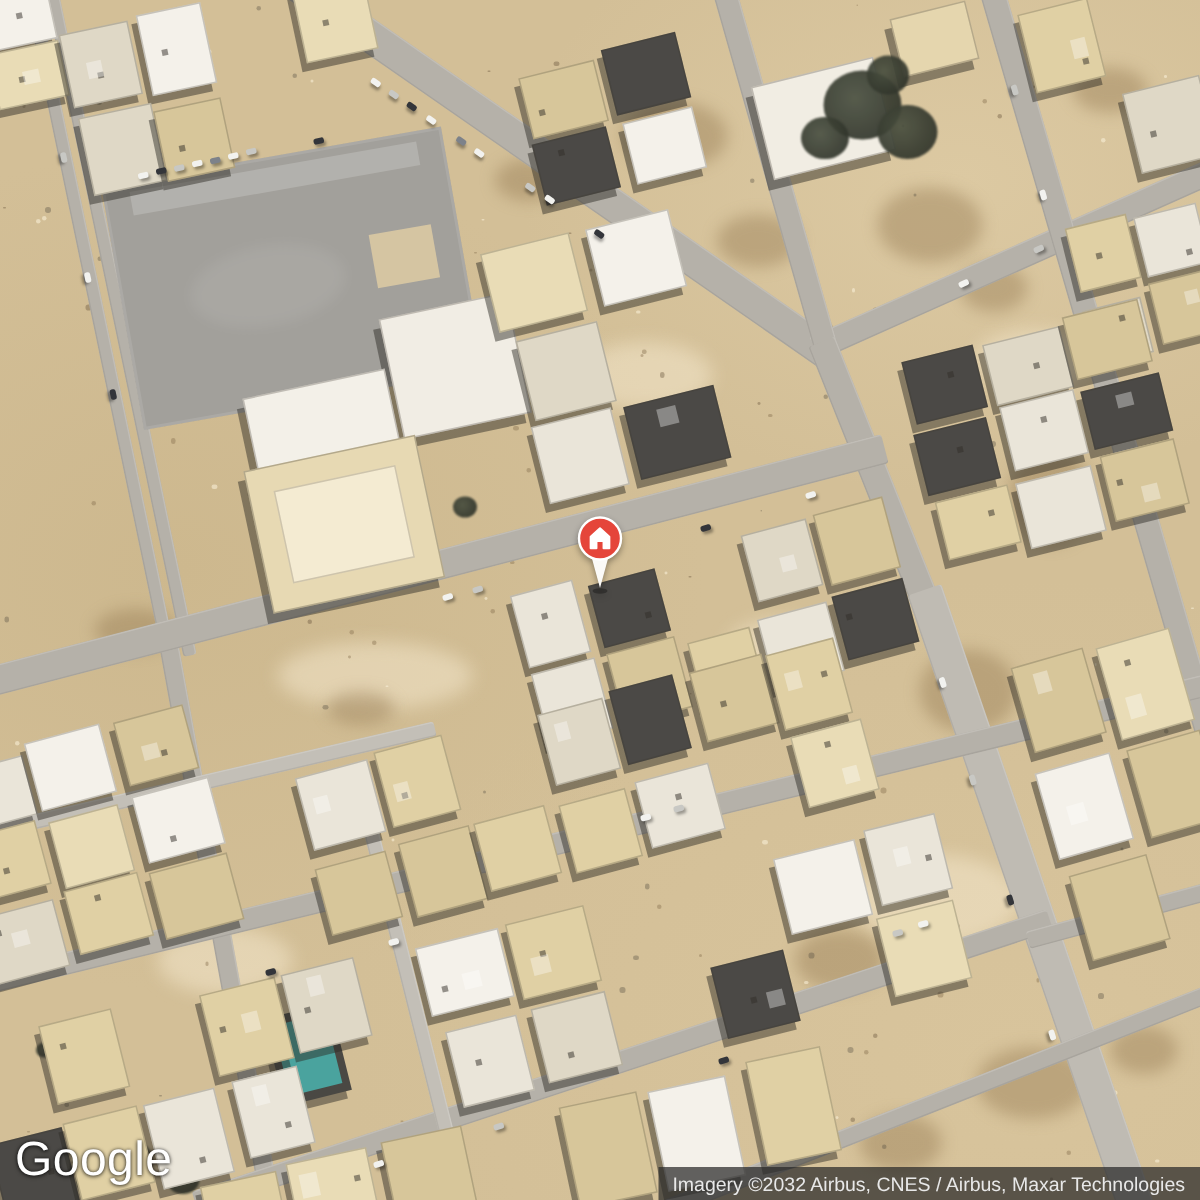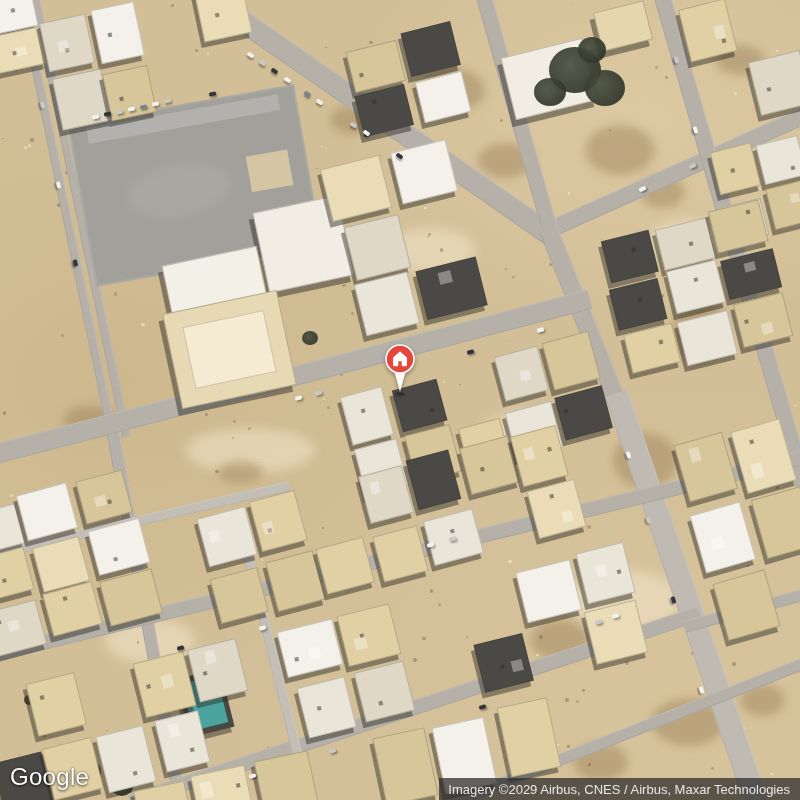--- a/index.html
+++ b/index.html
@@ -12,21 +12,21 @@
       radial-gradient(500px 400px at 120px 380px, #cdb88e 0%, rgba(205,184,142,0) 70%),
       radial-gradient(600px 420px at 680px 700px, #d8c49c 0%, rgba(216,196,156,0) 75%),
       var(--sand,#d3bf97);
   }
   #map-render{position:absolute;inset:0;}
   .lyr{position:absolute;inset:0;}
   #pin{position:absolute;left:382px;top:343px;width:36px;height:56px;z-index:40;}
   #pin svg{display:block;filter:drop-shadow(0 2px 2px rgba(0,0,0,0.35));}
   #google-logo{
     position:absolute;left:10px;bottom:9px;z-index:50;
-    color:var(--logoText,#fff);font-size:24px;font-weight:500;letter-spacing:.3px;
+    color:var(--logoText,#fff);font-size:32px;font-weight:500;letter-spacing:.3px;
     text-shadow:0 1px 3px rgba(0,0,0,.7),0 0 2px rgba(0,0,0,.45);
     user-select:none;
   }
   #attribution{
     position:absolute;right:0;bottom:0;height:22px;z-index:50;
     display:flex;align-items:center;padding:0 10px 0 9px;
     background:var(--attrBg,rgba(40,40,40,.72));
     color:var(--attrText,#e8e8e8);font-size:13px;white-space:nowrap;
   }
 </style>
@@ -573,14 +573,14 @@
   <div id="pin">
     <svg width="36" height="56" viewBox="0 0 36 56">
       <ellipse cx="18" cy="51" rx="5" ry="1.8" fill="rgba(0,0,0,0.3)"></ellipse>
       <polygon points="12,27 24,27 18,49" fill="#fbfaf7"></polygon>
       <circle id="pin-circle" cx="18" cy="16" r="14" fill="#e5453a" stroke="#ffffff" stroke-width="1.6"></circle>
       <path d="M11.8,22.5 L11.8,14.8 L18,9.2 L24.2,14.8 L24.2,22.5 L20.4,22.5 L20.4,17.6 L15.6,17.6 L15.6,22.5 Z" fill="#ffffff" stroke="#ffffff" stroke-width="1.4" stroke-linejoin="round"></path>
     </svg>
   </div>
 
   <div id="google-logo">Google</div>
-  <div id="attribution">Imagery ©2029 Airbus, CNES / Airbus, Maxar Technologies</div>
+  <div id="attribution">Imagery ©2032 Airbus, CNES / Airbus, Maxar Technologies</div>
 </div>
 
 </body></html>

